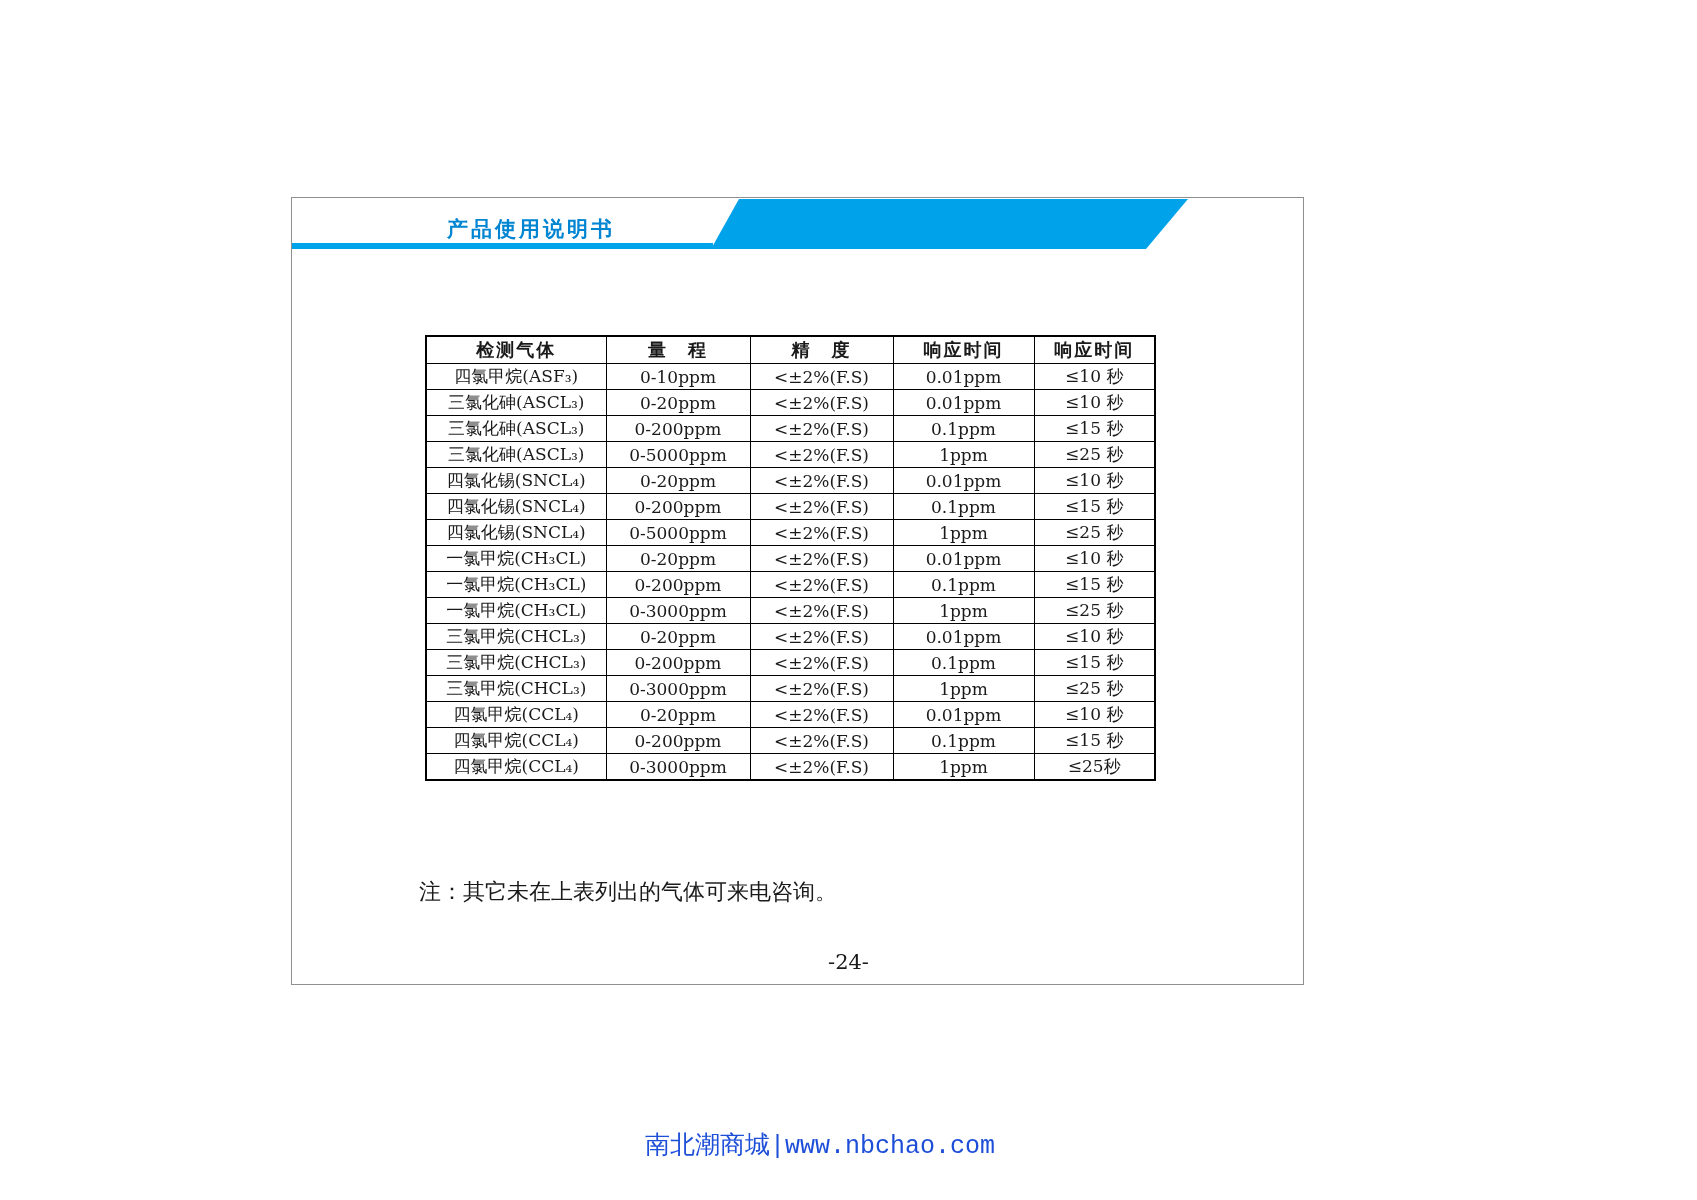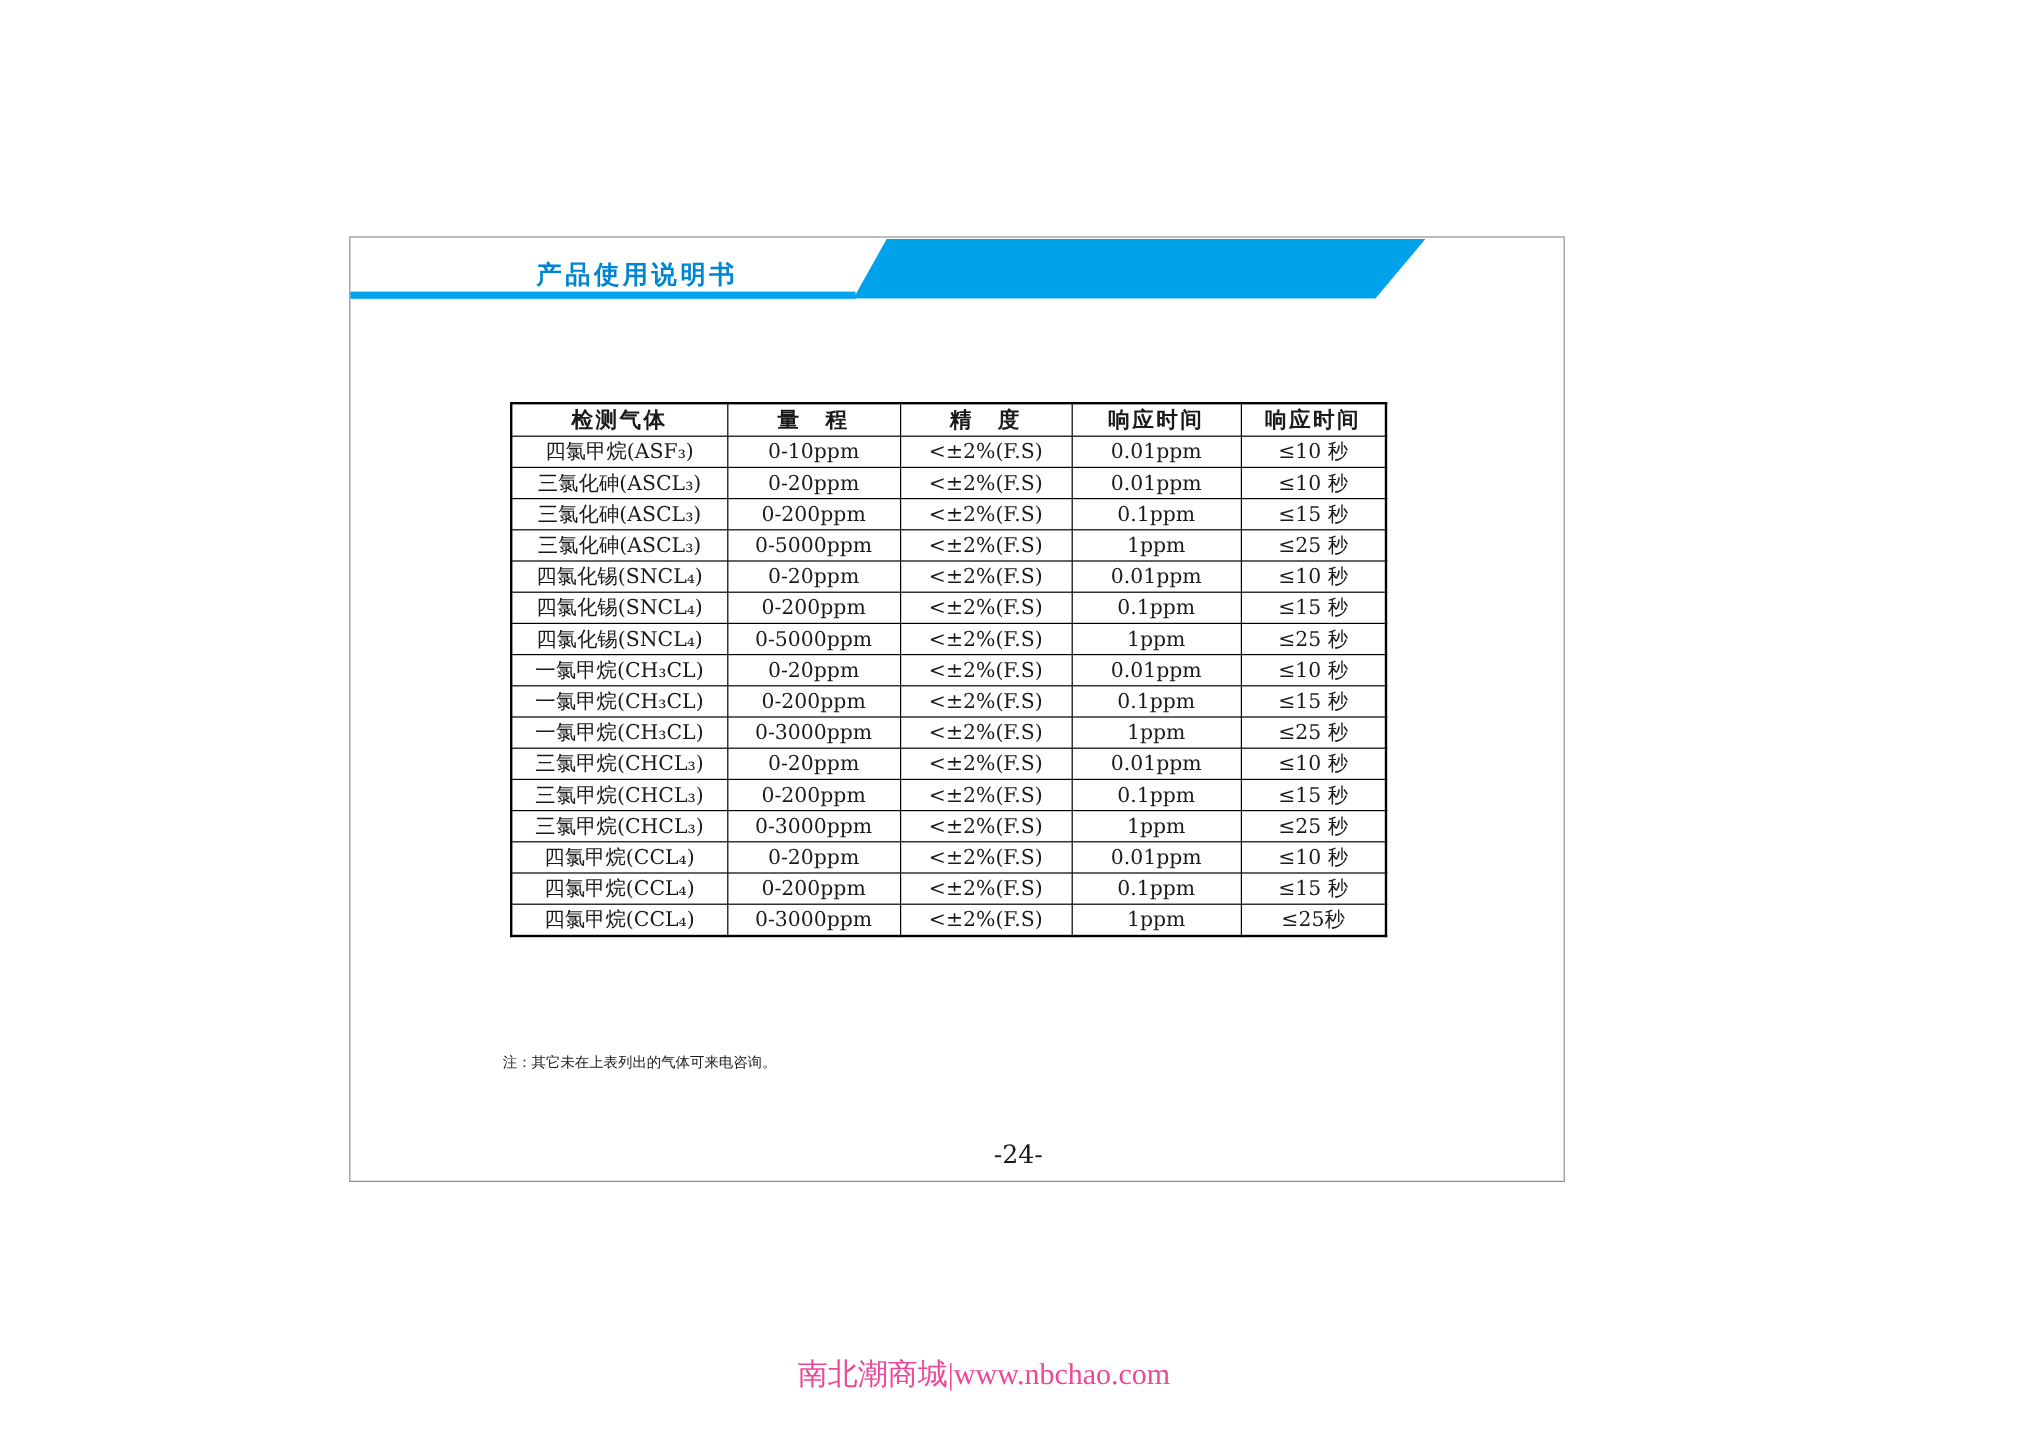--- a/index.html
+++ b/index.html
@@ -37,32 +37,32 @@
   table.spec th, table.spec td{
     border:1px solid #000;text-align:center;vertical-align:middle;
     padding:0 2px;overflow:hidden;white-space:nowrap;
   }
   table.spec th{height:26px;font-size:18px;font-weight:600;letter-spacing:2px;}
   table.spec td{height:25px;font-size:17px;font-weight:400;}
   
   .note{
     position:absolute;left:127px;top:679px;
     font-family:"DejaVu Serif","Liberation Serif",serif;
-    font-size:12px;color:#1a1a1a;white-space:nowrap;
+    font-size:22px;color:#1a1a1a;white-space:nowrap;
   }
   
   .page-number{
     position:absolute;left:0;top:950px;width:1697px;text-align:center;
     font-family:"DejaVu Serif","Liberation Serif",serif;
     font-size:21px;color:#1a1a1a;
   }
   .site-footer{
     position:absolute;left:0;top:1128px;width:1640px;text-align:center;
-    font-family:Liberation Serif, serif;
-    font-size:25px;color:#ec4899;
+    font-family:Liberation Mono, monospace;
+    font-size:25px;color:#1d4ed8;
   }
 </style>
 </head>
 <body>
 
 <div class="page">
 
   <div class="banner-underline"></div>
   <div class="banner-shape"></div>
   <div class="doc-title">产品使用说明书</div>

